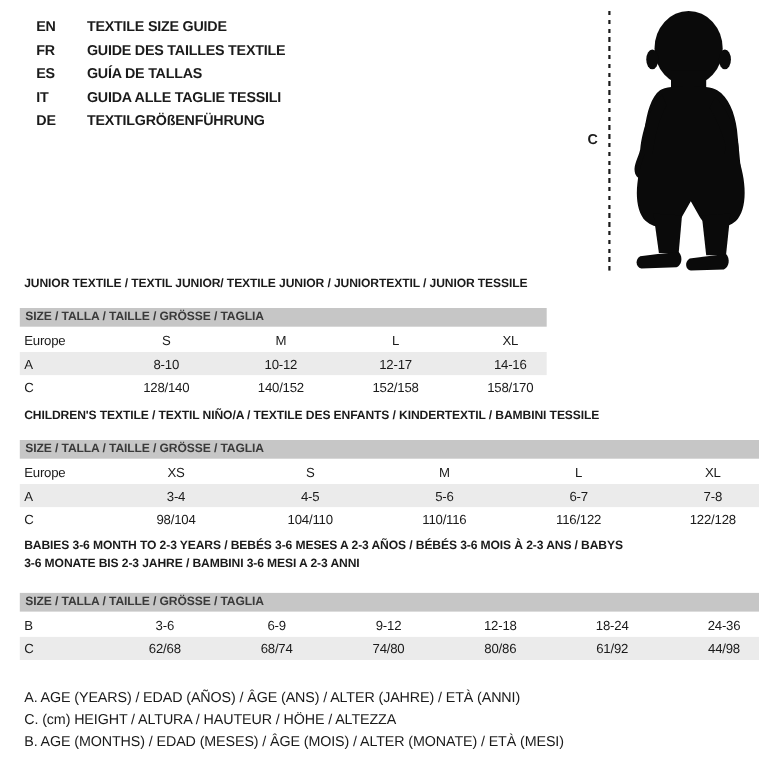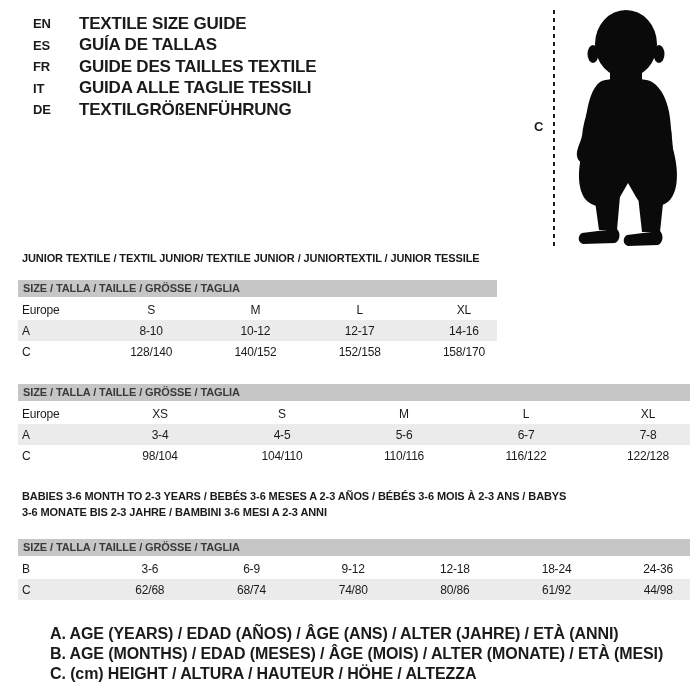--- a/index.html
+++ b/index.html
@@ -17,21 +17,21 @@
     color:var(--c-text);
     position:relative;
     overflow:hidden;
   }
   .page{position:absolute;inset:0;}
 
   
   .lang{position:absolute;left:33px;top:13px;}
   .lang-row{display:flex;height:21.5px;align-items:center;}
   .lang-code{width:46px;font-weight:bold;font-size:13px;letter-spacing:-0.2px;}
-  .lang-title{font-weight:bold;font-size:17px;letter-spacing:-0.2px;white-space:nowrap;}
+  .lang-title{font-weight:bold;font-size:13px;letter-spacing:-0.2px;white-space:nowrap;}
 
   
   .figure{position:absolute;left:520px;top:4px;width:178px;height:248px;}
   .dash-line{
     position:absolute;left:33px;top:6px;width:2px;height:236px;
     background:repeating-linear-gradient(180deg,var(--c-text) 0 4px,transparent 4px 8px);
   }
   .figure-label{position:absolute;left:14px;top:115px;font-weight:bold;font-size:13px;}
   .toddler{position:absolute;left:42px;top:4px;width:132px;height:240px;}
   .toddler path,.toddler ellipse,.toddler rect{fill:var(--c-sil);}
@@ -52,39 +52,39 @@
   }
   #sec2 .tbl-header{margin-top:19px;}
   .rows{margin-top:2px;}
   .trow{display:flex;height:21px;align-items:center;font-size:12px;gap:38px;}
   .trow.shaded{background:var(--c-shade);}
   .cell.label{width:62px;padding-left:4px;letter-spacing:-0.2px;}
   .cell.val{flex:1;text-align:center;letter-spacing:-0.2px;}
 
   
   .notes{position:absolute;left:22px;top:624px;}
-  .note-line{font-weight:bold;font-size:16px;line-height:20px;letter-spacing:-0.1px;white-space:nowrap;margin-left:28px;}
+  .note-line{font-weight:normal;font-size:13px;line-height:20px;letter-spacing:-0.1px;white-space:nowrap;}
 </style>
 </head>
 <body>
 
 <div class="page">
 
   <div class="lang">
       <div class="lang-row">
         <span class="lang-code">EN</span>
         <span class="lang-title">TEXTILE SIZE GUIDE</span>
       </div>
       <div class="lang-row">
+        <span class="lang-code">FR</span>
+        <span class="lang-title">GUIDE DES TAILLES TEXTILE</span>
+      </div>
+      <div class="lang-row">
         <span class="lang-code">ES</span>
         <span class="lang-title">GUÍA DE TALLAS</span>
-      </div>
-      <div class="lang-row">
-        <span class="lang-code">FR</span>
-        <span class="lang-title">GUIDE DES TAILLES TEXTILE</span>
       </div>
       <div class="lang-row">
         <span class="lang-code">IT</span>
         <span class="lang-title">GUIDA ALLE TAGLIE TESSILI</span>
       </div>
       <div class="lang-row">
         <span class="lang-code">DE</span>
         <span class="lang-title">TEXTILGRÖßENFÜHRUNG</span>
       </div>
     </div>
@@ -130,20 +130,21 @@
           <div class="cell label">C</div>
           <div class="cell val">128/140</div>
           <div class="cell val">140/152</div>
           <div class="cell val">152/158</div>
           <div class="cell val">158/170</div>
         </div>
       </div>
   </div>
 
   <div class="section" id="sec1">
+    <div class="tbl-title">CHILDREN'S TEXTILE / TEXTIL NIÑO/A / TEXTILE DES ENFANTS / KINDERTEXTIL / BAMBINI TESSILE</div>
     <div class="tbl-header">SIZE / TALLA / TAILLE / GRÖSSE / TAGLIA</div>
     <div class="rows">
         <div class="trow">
           <div class="cell label">Europe</div>
           <div class="cell val">XS</div>
           <div class="cell val">S</div>
           <div class="cell val">M</div>
           <div class="cell val">L</div>
           <div class="cell val">XL</div>
         </div>
@@ -186,17 +187,17 @@
           <div class="cell val">74/80</div>
           <div class="cell val">80/86</div>
           <div class="cell val">61/92</div>
           <div class="cell val">44/98</div>
         </div>
       </div>
   </div>
 
   <div class="notes">
       <div class="note-line">A. AGE (YEARS) / EDAD (AÑOS) / ÂGE (ANS) / ALTER (JAHRE) / ETÀ (ANNI)</div>
+      <div class="note-line">C. (cm) HEIGHT / ALTURA / HAUTEUR / HÖHE / ALTEZZA</div>
       <div class="note-line">B. AGE (MONTHS) / EDAD (MESES) / ÂGE (MOIS) / ALTER (MONATE) / ETÀ (MESI)</div>
-      <div class="note-line">C. (cm) HEIGHT / ALTURA / HAUTEUR / HÖHE / ALTEZZA</div>
     </div>
 
 </div>
 
 </body></html>

